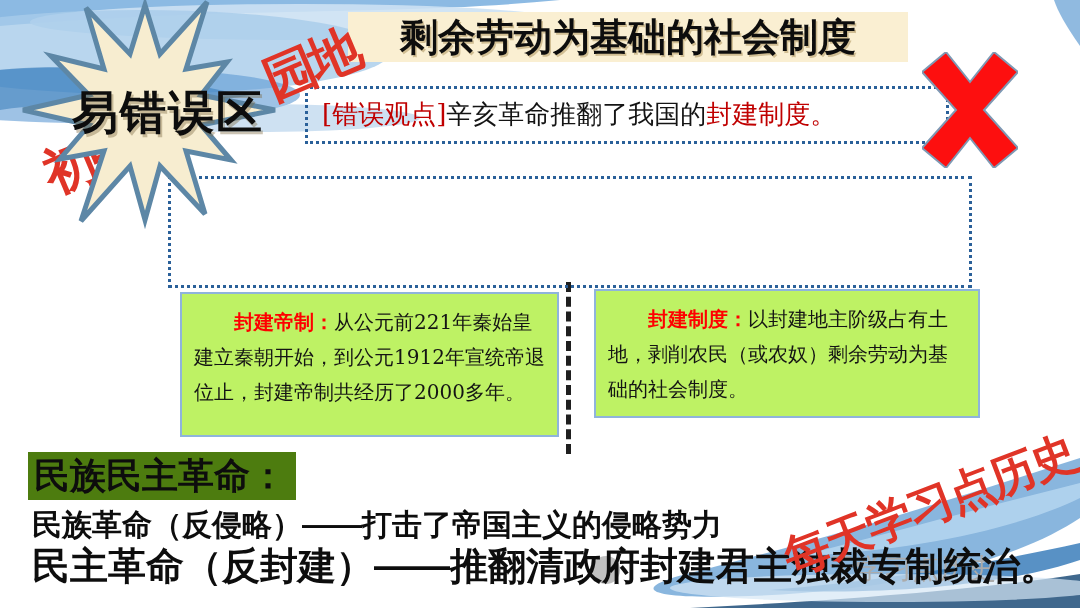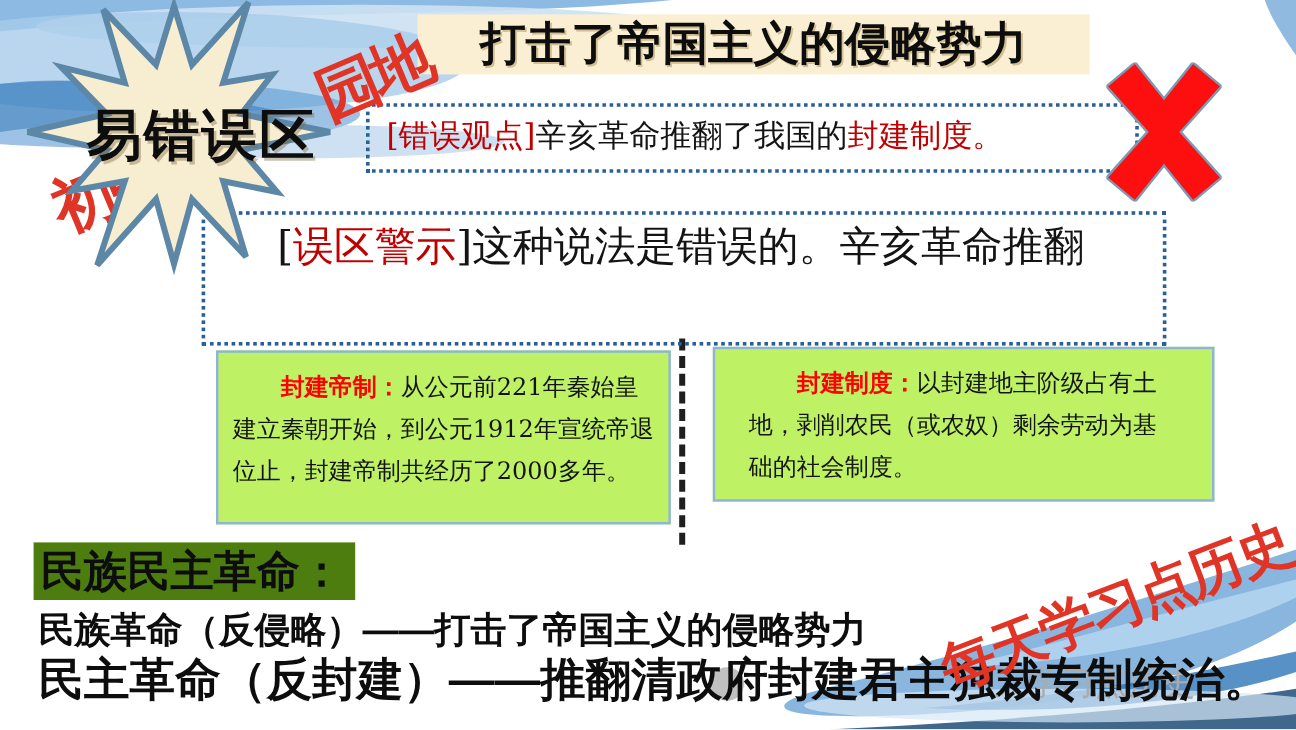--- a/index.html
+++ b/index.html
@@ -34,21 +34,21 @@
   #warning-box .line{white-space:nowrap;}
   #warning-box .indent{text-indent:52px;}
 
   
   #wrong-x{left:922px;top:52px;z-index:4;}
 
   
   .info-box{background:#bef264;border:2px solid #8fb4dc;z-index:3;font-size:20px;
             line-height:35px;color:#141414;}
   #imperial-box{left:180px;top:292px;width:351px;height:119px;padding:11px 12px;}
-  #system-box{left:594px;top:289px;width:358px;height:103px;padding:11px 28px;}
+  #system-box{left:594px;top:289px;width:358px;height:103px;padding:11px 12px;}
   .info-text{text-indent:2em;}
   .info-label{color:#ff0000;font-weight:bold;}
 
   
   #divider{left:566px;top:282px;height:172px;width:0;border-left:5px dashed #1f1f1f;z-index:2;}
 
   
   #bottom-heading{left:28px;top:452px;background:#4d7c0f;z-index:3;font-size:36px;
                   line-height:48px;padding:0 10px 0 6px;color:#0d0d0d;}
   #bottom-line1{left:32px;top:505px;z-index:3;font-size:30px;color:#0d0d0d;white-space:nowrap;}
@@ -87,34 +87,31 @@
 
 <div id="wm-topleft" class="abs kai">
   <span>初中小</span><span class="gap">园地</span>
 </div>
 
 <svg id="starburst" class="abs" width="300" height="245" viewBox="0 0 300 245">
   <polygon points="150,15 165,64 212,12 191,79 232,72 206,105 280,120 206,135 236,170 191,161 210,224 165,176 150,230 135,176 86,231 109,161 65,169 94,135 28,120 94,105 56,66 109,79 91,18 135,64" fill="#f7edd0" stroke="#5d87a6" stroke-width="5" stroke-linejoin="miter"></polygon>
 </svg>
 <div id="badge-label" class="abs hei">易错误区</div>
 
-<div id="page-title" class="abs hei">打击了帝国主义的侵略势力</div>
+<div id="page-title" class="abs hei">剩余劳动为基础的社会制度</div>
 
 <div id="wrong-view-box" class="abs kai dotted-box">
   <span class="red">[错误观点]</span><span class="black">辛亥革命推翻了我国的</span><span class="red">封建制度。</span>
 </div>
 
 <svg id="wrong-x" class="abs" width="96" height="116" viewBox="0 0 96 116">
   <polygon points="24,0 48,30 72,0 96,20 62,58 96,96 72,116 48,86 24,116 0,96 34,58 0,20" fill="#fd0f0f" stroke="#7e99b4" stroke-width="2" stroke-linejoin="miter"></polygon>
 </svg>
 
 <div id="warning-box" class="abs kai dotted-box">
-  <div class="line indent">
-    <span class="black">[</span><span class="red">误区警示</span><span class="black">]这种说法是错误的。辛亥革命推翻</span>
-  </div>
 </div>
 
 <div id="imperial-box" class="abs kai info-box">
   <div class="info-text">
     <span class="info-label">封建帝制：</span><span>从公元前221年秦始皇建立秦朝开始，到公元1912年宣统帝退位止，封建帝制共经历了2000多年。</span>
   </div>
 </div>
 
 <div id="divider" class="abs"></div>
 

